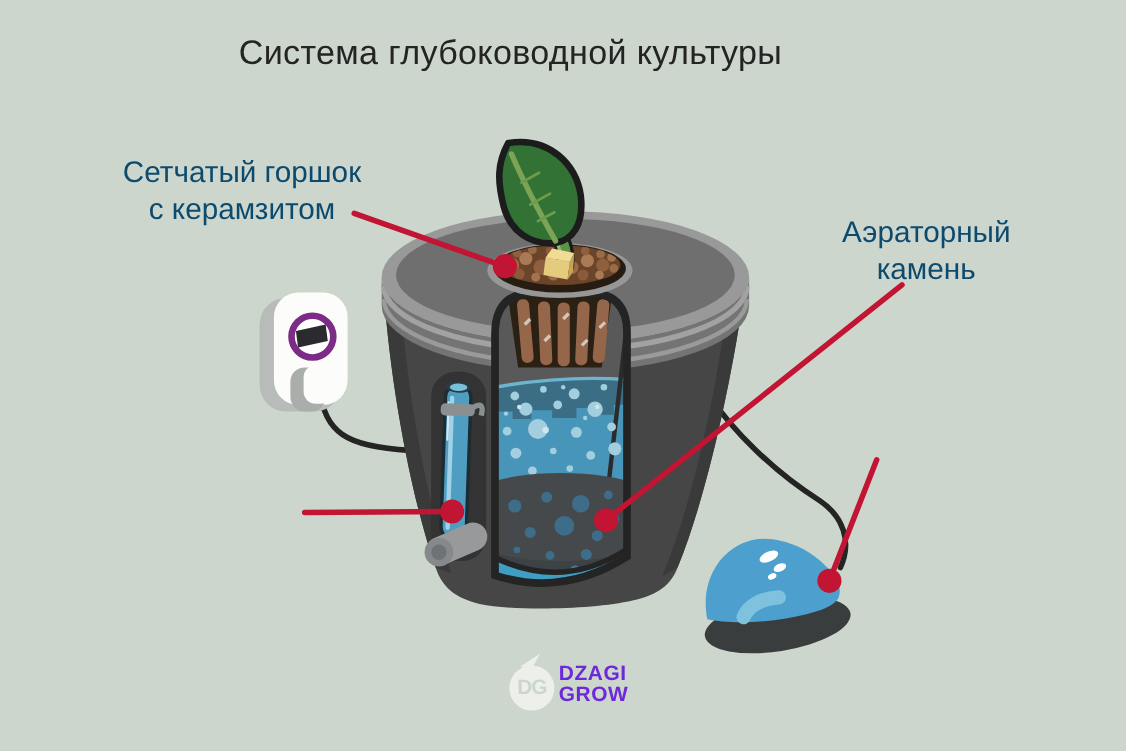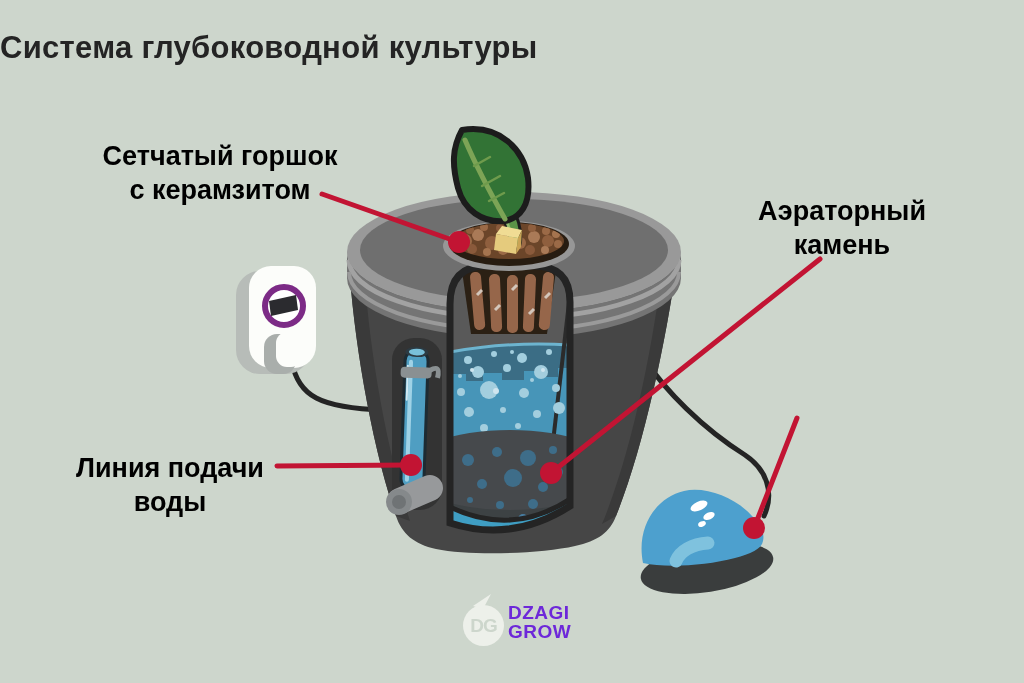--- a/index.html
+++ b/index.html
@@ -5,26 +5,26 @@
   * { margin:0; padding:0; box-sizing:border-box; }
   html,body { width:100%; height:100%; }
   body { font-family:"Liberation Sans", sans-serif; }
   .stage {
     position:relative; width:1024px; height:683px;
     background:#cdd6cc; overflow:hidden;
   }
   .stage svg.illustration { position:absolute; left:0; top:0; }
   .page-title {
     position:absolute; left:0; top:30px; width:928px;
-    font-size:31px; font-weight:700;
+    text-align:center; font-size:31px; font-weight:400;
     color:#242424; letter-spacing:.3px;
   }
   .callout {
-    position:absolute; text-align:center; font-weight:700;
-    font-size:27px; line-height:34px; color:#000000;
+    position:absolute; text-align:center; font-weight:400;
+    font-size:27px; line-height:34px; color:#0c4a6e;
   }
   .callout span { display:block; }
   .label-net-pot   { left:60px;  top:139px; width:320px; }
   .label-air-stone { left:722px; top:194px; width:240px; }
   .label-compressor{ left:735px; top:381px; width:240px; }
   .label-water-line{ left:50px;  top:451px; width:240px; }
   .logo {
     position:absolute; left:461px; top:594px; width:140px; height:60px;
   }
   .logo-badge {
@@ -259,24 +259,20 @@
     <span>Сетчатый горшок</span>
     <span>с керамзитом</span>
   </div>
 
   <div class="callout label-air-stone">
     <span>Аэраторный</span>
     <span>камень</span>
   </div>
 
 
-  <div class="callout label-water-line">
-    <span>Линия подачи</span>
-    <span>воды</span>
-  </div>
 
   <div class="logo">
     <svg class="logo-wedge" width="24" height="15">
       <polygon points="1,12 19,0 11,15" fill="#edf0ea"></polygon>
     </svg>
     <div class="logo-badge">
       <span>DG</span>
     </div>
     <div class="logo-text">
       <div>DZAGI</div>

